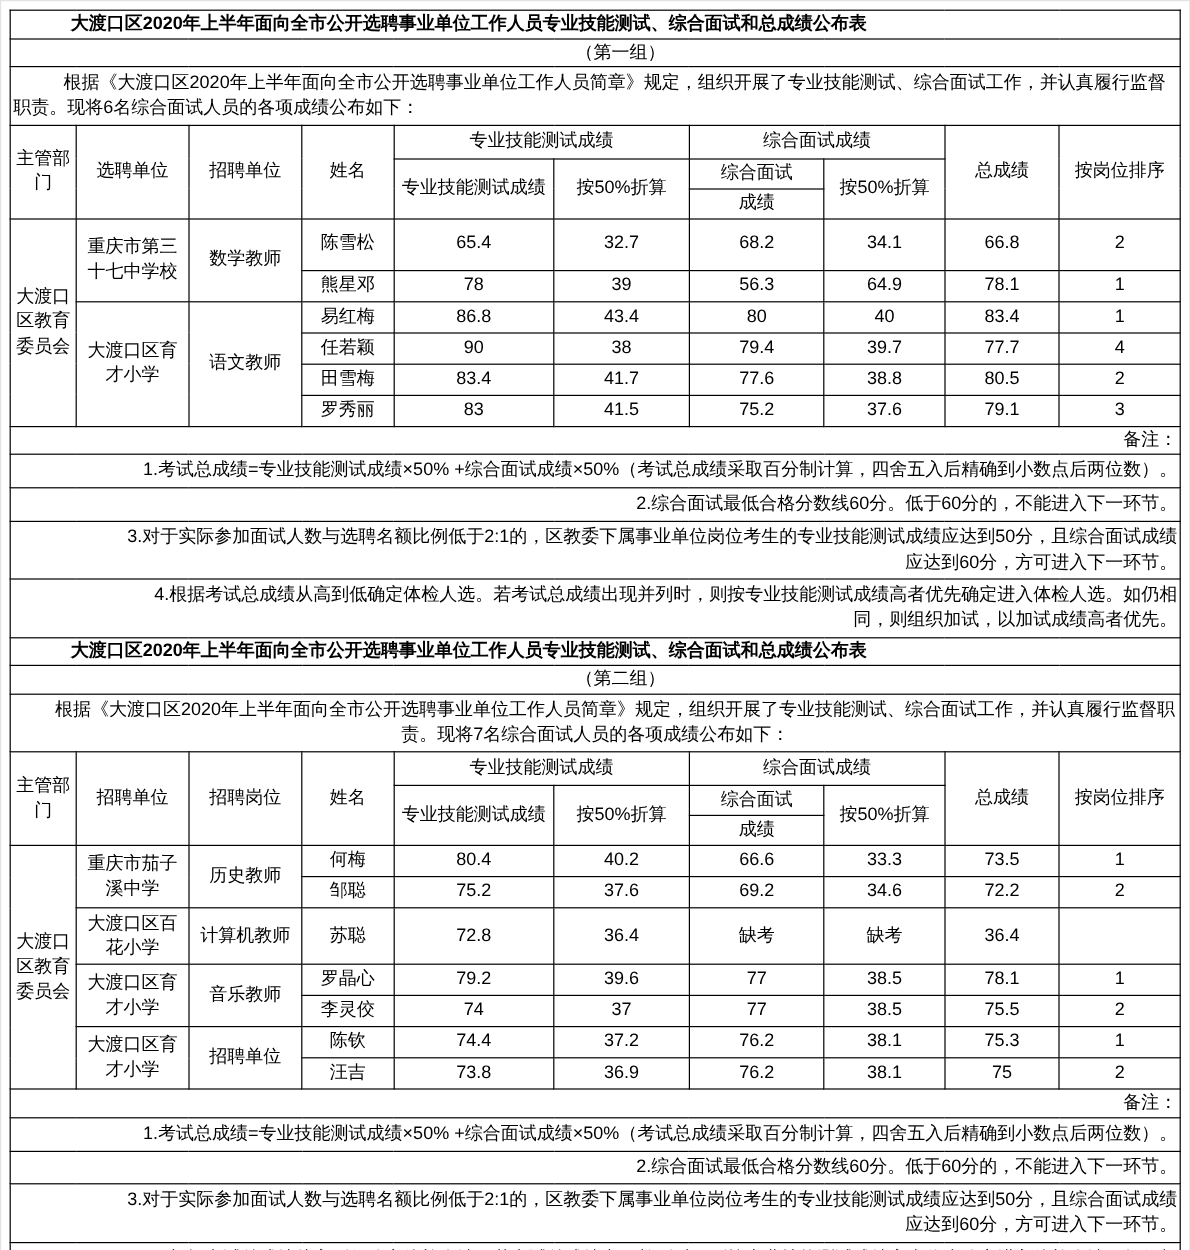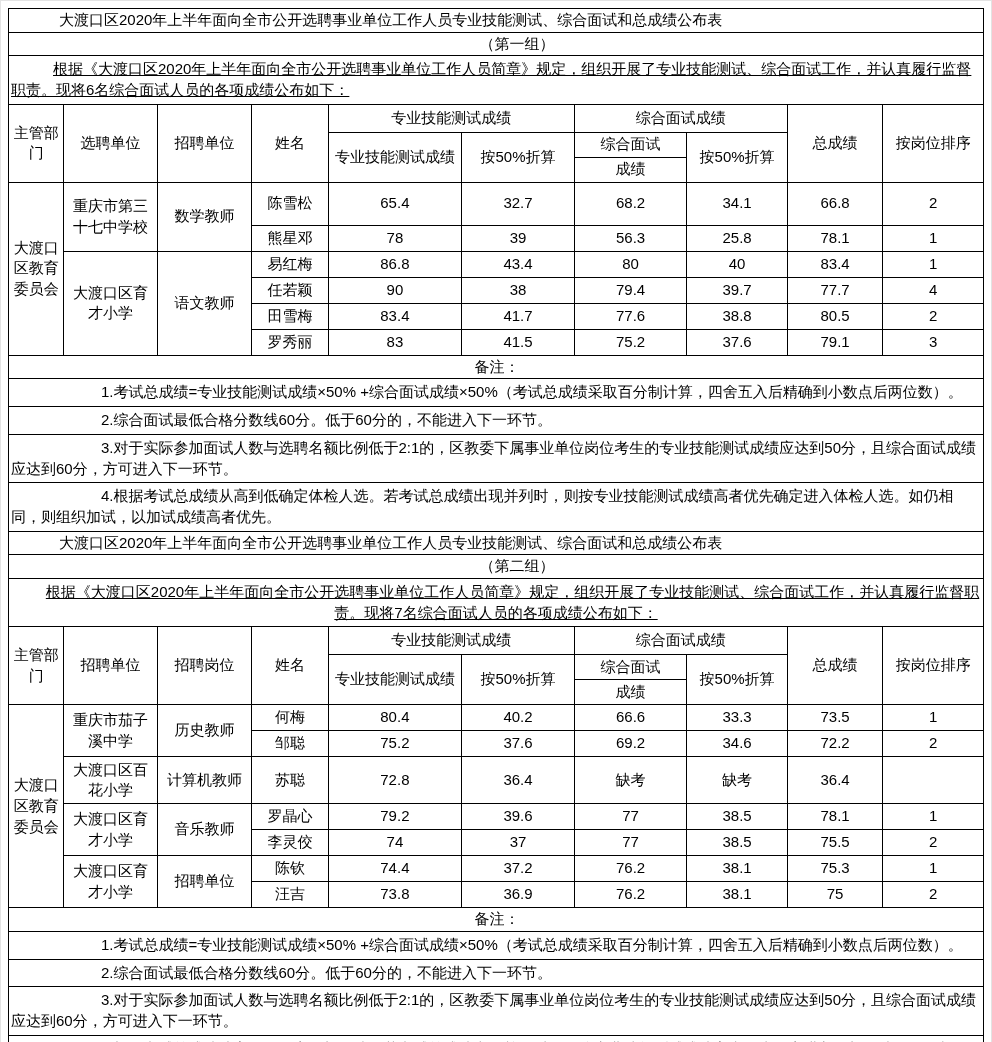--- a/index.html
+++ b/index.html
@@ -38,49 +38,48 @@
   col.c-post  { width: 94px; }
   col.c-name  { width: 76px; }
   col.c-skill { width: 133px; }
   col.c-half1 { width: 112px; }
   col.c-iv    { width: 112px; }
   col.c-half2 { width: 100px; }
   col.c-total { width: 95px; }
   col.c-rank  { width: 100px; }
 
   
-  tr.r-title  td { height: 20px; }
+  tr.r-title  td { height: 20px; font-weight: bold; }
   tr.r-label  td { height: 20px; padding-left: 44px; }
   tr.r-ghead  td { height: 25px; }
   tr.r-sub    td { height: 22px; }
   tr.r-data   td { height: 23px; }
   tr.r-tall   td { height: 40px; }
   tr.r-tall2  td { height: 44px; }
   tr.r-remark td { height: 20px; }
 
   .title-cell {
     text-align: left;
     text-indent: 3.2em;
   }
   .intro-cell {
     text-align: left;
     text-indent: 2.8em;
     padding: 3px 2px;
-    text-decoration: underline;
   }
   .intro-cell.centered {
     text-align: center;
     text-indent: 2.2em;
   }
   .remark-cell {
-    text-align: center;
+    text-align: right;
     padding-left: 4px;
   }
   .note-cell {
-    text-align: left;
+    text-align: right;
     text-indent: 6em;
     padding: 3px 2px;
   }
 </style>
 </head>
 <body>
 
 <div class="page-frame">
 <table class="score-table">
   <colgroup>
@@ -137,21 +136,21 @@
     <td>68.2</td>
     <td>34.1</td>
     <td>66.8</td>
     <td>2</td>
   </tr>
   <tr class="r-data">
     <td>熊星邓</td>
     <td>78</td>
     <td>39</td>
     <td>56.3</td>
-    <td>25.8</td>
+    <td>64.9</td>
     <td>78.1</td>
     <td>1</td>
   </tr>
   <tr class="r-data">
     <td rowspan="4">大渡口区育才小学</td>
     <td rowspan="4">语文教师</td>
     <td>易红梅</td>
     <td>86.8</td>
     <td>43.4</td>
     <td>80</td>

